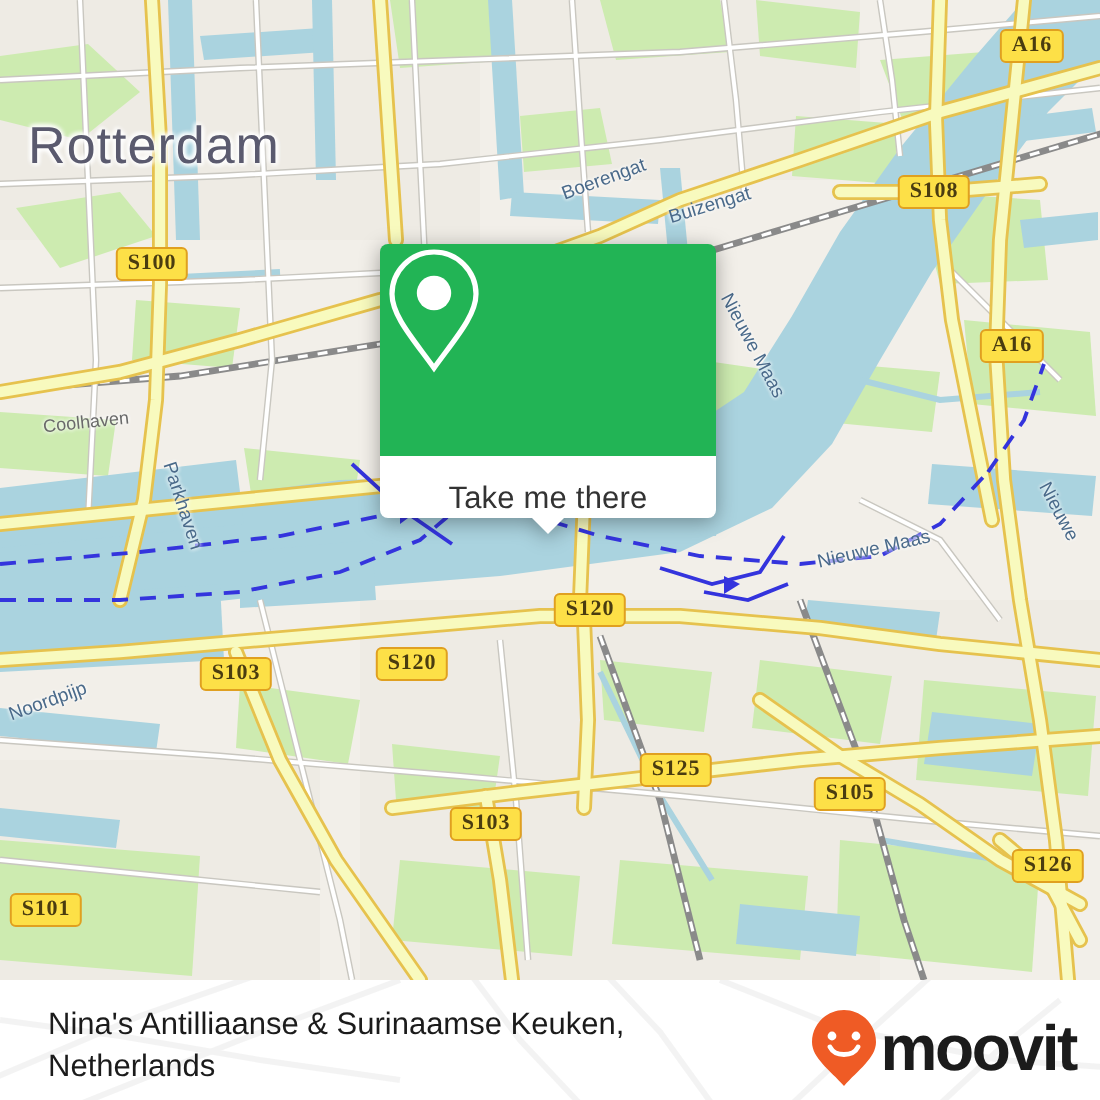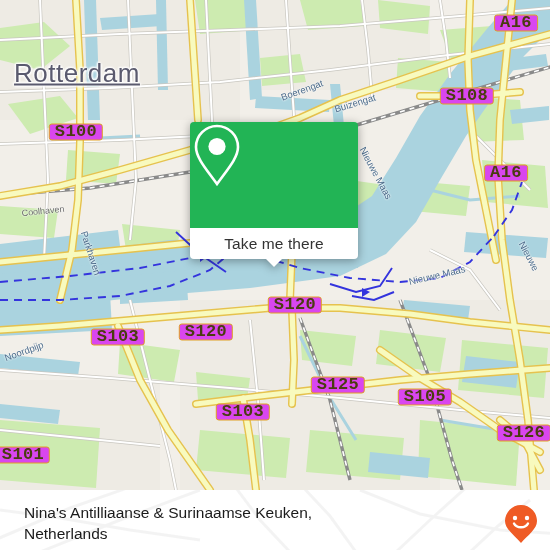--- a/index.html
+++ b/index.html
@@ -10,32 +10,32 @@
   }
   #root{position:relative;width:550px;height:550px;overflow:hidden;background:#fff;}
 
   
   .map{position:absolute;left:0;top:0;width:550px;height:490px;overflow:hidden;background:#f2efe9;}
   .map svg{position:absolute;left:0;top:0;}
 
   
   .shield{
     position:absolute;
-    background:#d946ef;
+    background:#fde047;
     border:1.6px solid #e0a020;
     border-radius:3px;
     color:#4a3c10;
-    font-size:17px;
+    font-size:11px;
     font-weight:bold;
     letter-spacing:.4px;
     padding:1px 5px 2px 5px;
     line-height:12px;
     white-space:nowrap;
     transform:translate(-50%,-50%);
-    font-family:Liberation Mono, monospace;
+    font-family:Liberation Serif, serif;
   }
 
   
   .citylabel{
     position:absolute;transform:translate(-50%,-50%);
     color:#5a5a6e;font-size:26px;letter-spacing:.5px;white-space:nowrap;
     text-shadow:0 0 3px #fff,0 0 3px #fff,1px 1px 2px #fff,-1px -1px 2px #fff;
   }
   .waterlabel{
     position:absolute;transform-origin:center;
@@ -61,21 +61,21 @@
   .card{
     position:absolute;left:190px;top:122px;width:168px;
     filter:drop-shadow(0 2px 5px rgba(0,0,0,.35));
   }
   .card-head{
     background:#22b455;height:106px;border-radius:4px 4px 0 0;
     display:flex;align-items:center;justify-content:center;
   }
   .card-body{
     background:#fff;height:31px;border-radius:0 0 4px 4px;
-    display:flex;align-items:center;justify-content:center;
+    display:flex;align-items:flex-end;justify-content:center;
     position:relative;
   }
   .card-body .label{
     font-size:15.5px;color:#333;letter-spacing:.1px;
   }
   .tail{
     position:absolute;left:50%;bottom:-8px;transform:translateX(-50%);
     width:0;height:0;border-left:9px solid transparent;border-right:9px solid transparent;
     border-top:9px solid #fff;
   }
@@ -295,21 +295,21 @@
         <path d="M176 232 L200 254 L226 272"></path>
         <path d="M330 284 L356 292 L380 286 L392 268"></path>
         <path d="M352 296 L374 300 L394 292"></path>
       </g>
       <g fill="#3434dd">
         <polygon points="200,250 208,256 200,262"></polygon>
         <polygon points="362,288 370,292 362,297"></polygon>
       </g>
     </svg>
 
-    <div class="citylabel" style="left:77px;top:73px;text-decoration:underline;">Rotterdam</div>
+    <div class="citylabel" style="left:77px;top:73px;">Rotterdam</div>
 
     <div class="waterlabel" style="left:302px;top:90px;transform:translate(-50%,-50%) rotate(-20deg);">Boerengat</div>
     <div class="waterlabel" style="left:355px;top:103px;transform:translate(-50%,-50%) rotate(-17deg);">Buizengat</div>
     <div class="waterlabel" style="left:376px;top:173px;transform:translate(-50%,-50%) rotate(62deg);">Nieuwe Maas</div>
     <div class="waterlabel" style="left:437px;top:275px;transform:translate(-50%,-50%) rotate(-13deg);">Nieuwe Maas</div>
     <div class="waterlabel" style="left:529px;top:256px;transform:translate(-50%,-50%) rotate(62deg);">Nieuwe</div>
     <div class="waterlabel" style="left:91px;top:253px;transform:translate(-50%,-50%) rotate(72deg);">Parkhaven</div>
     <div class="waterlabel" style="left:24px;top:351px;transform:translate(-50%,-50%) rotate(-20deg);">Noordpijp</div>
 
     <div class="streetlabel" style="left:43px;top:211px;transform:translate(-50%,-50%) rotate(-6deg);">Coolhaven</div>
@@ -356,16 +356,17 @@
       </g>
     </svg>
     <div class="footer-title">Nina's Antilliaanse &amp; Surinaamse Keuken, Netherlands</div>
     <div class="logo">
       <svg width="34" height="40" viewBox="0 0 34 40">
         <path d="M17 1 C8.2 1 1 8.2 1 17 C1 25 10 31 17 39 C24 31 33 25 33 17 C33 8.2 25.8 1 17 1 Z" fill="#ef5b25"></path>
         <circle cx="11" cy="14" r="2.2" fill="#ffffff"></circle>
         <circle cx="23" cy="14" r="2.2" fill="#ffffff"></circle>
         <path d="M10 19.5 C12.5 24.5 21.5 24.5 24 19.5" stroke="#ffffff" stroke-width="2.4" fill="none" stroke-linecap="round"></path>
       </svg>
+      <span class="logo-word">moovit</span>
     </div>
   </div>
 
 </div>
 
 </body></html>

